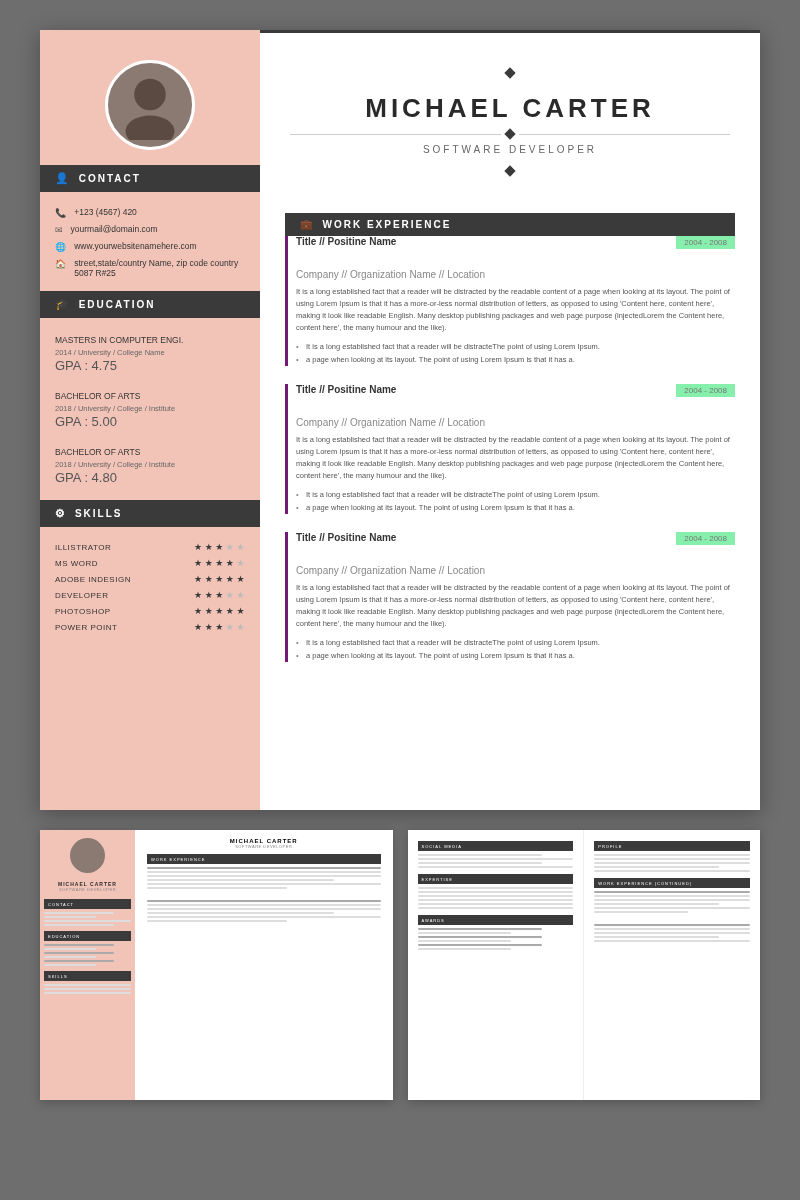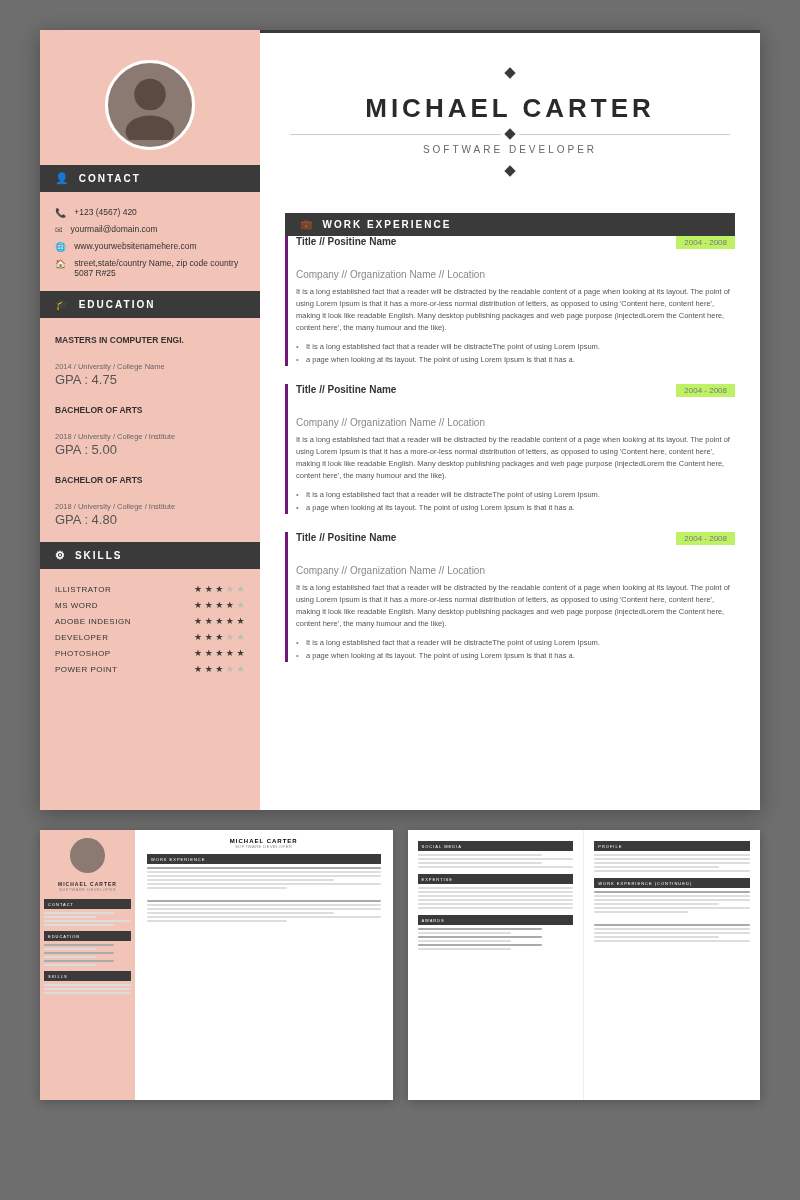--- a/index.html
+++ b/index.html
@@ -104,30 +104,30 @@
       margin-bottom: 10px;
     }
 
     .edu-item {
       padding: 5px 15px;
       margin-bottom: 8px;
     }
 
     .edu-degree {
       font-size: 8.5px;
-      font-weight: bold;
+      font-weight: normal;
       color: #333;
       text-transform: uppercase;
       line-height: 1.3;
     }
 
     .edu-year-school {
       font-size: 7.5px;
       color: #666;
-      margin-top: 16px;
+      margin-top: 2px;
     }
 
     .edu-gpa {
       font-size: 13px;
       color: #555;
       margin-top: 1px;
     }
 
     
     .skills-section {}
@@ -251,21 +251,21 @@
 
     .job-title {
       font-size: 10px;
       font-weight: bold;
       color: #333;
     }
 
     .job-dates {
       font-size: 8px;
       color: #777;
-      background: #bef264;
+      background: #86efac;
       padding: 2px 8px;
       white-space: nowrap;
     }
 
     .job-company {
       font-size: 10px;
       color: #888;
       margin-bottom: 6px;
       margin-top: 20px;
     }

